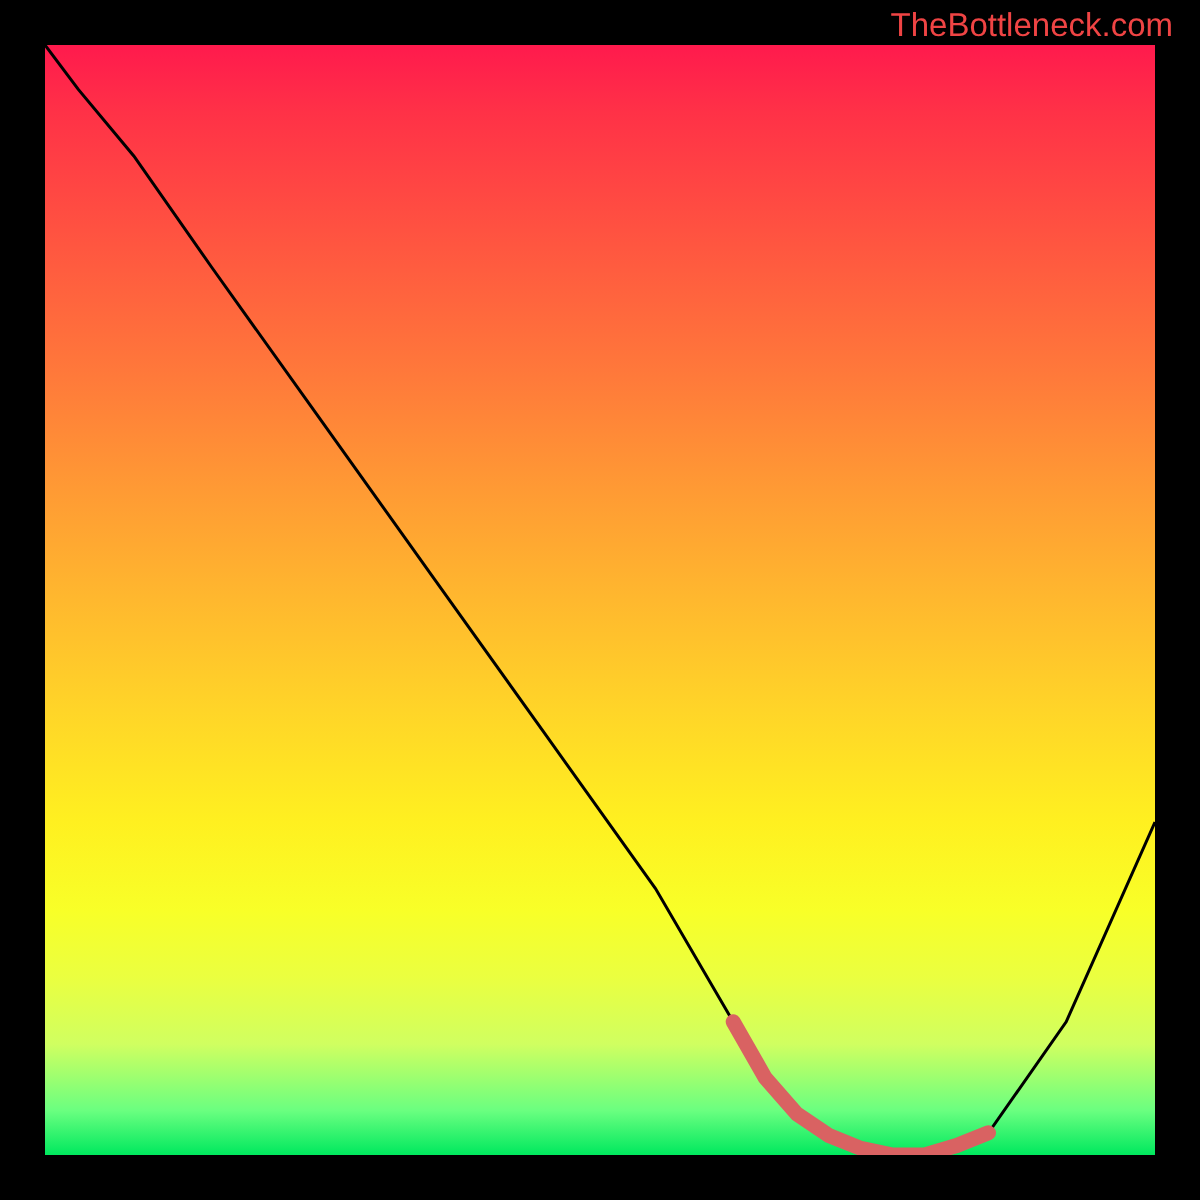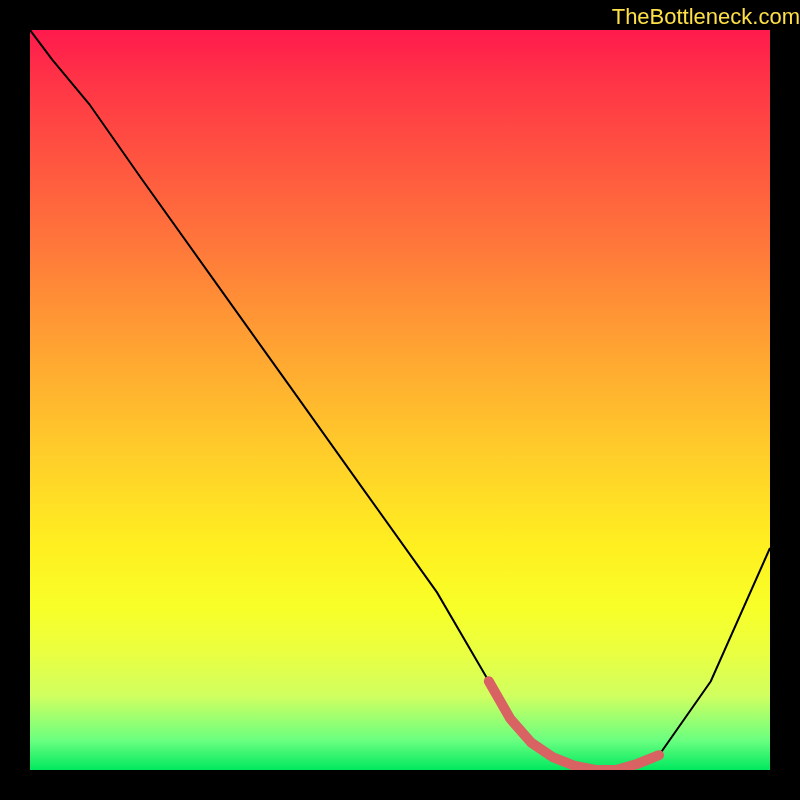--- a/index.html
+++ b/index.html
@@ -1,17 +1,17 @@
 <!DOCTYPE html>
 <html><head>
 <meta charset="utf-8">
 <style>
   * { margin: 0; padding: 0; box-sizing: border-box; }
   body { width: 800px; height: 800px; background: #000; position: relative; font-family: Arial, sans-serif; }
-  .watermark { position: absolute; top: 4px; right: 0; color: #fde047; font-size: 22px; font-weight: 500; z-index: 10; }
+  .watermark { position: absolute; top: 4px; right: 18px; color: #ef4444; font-size: 22px; font-weight: 500; z-index: 10; }
   .chart-area { position: absolute; top: 30px; left: 30px; width: 740px; height: 740px; }
   .gradient-bg { position: absolute; inset: 0; background: linear-gradient(to bottom,
     #ff1a4d 0%,
     #ff3147 6%,
     #ff5640 18%,
     #ff7a3a 30%,
     #ff9a34 40%,
     #ffb82e 50%,
     #ffd528 60%,
     #fff020 70%,

